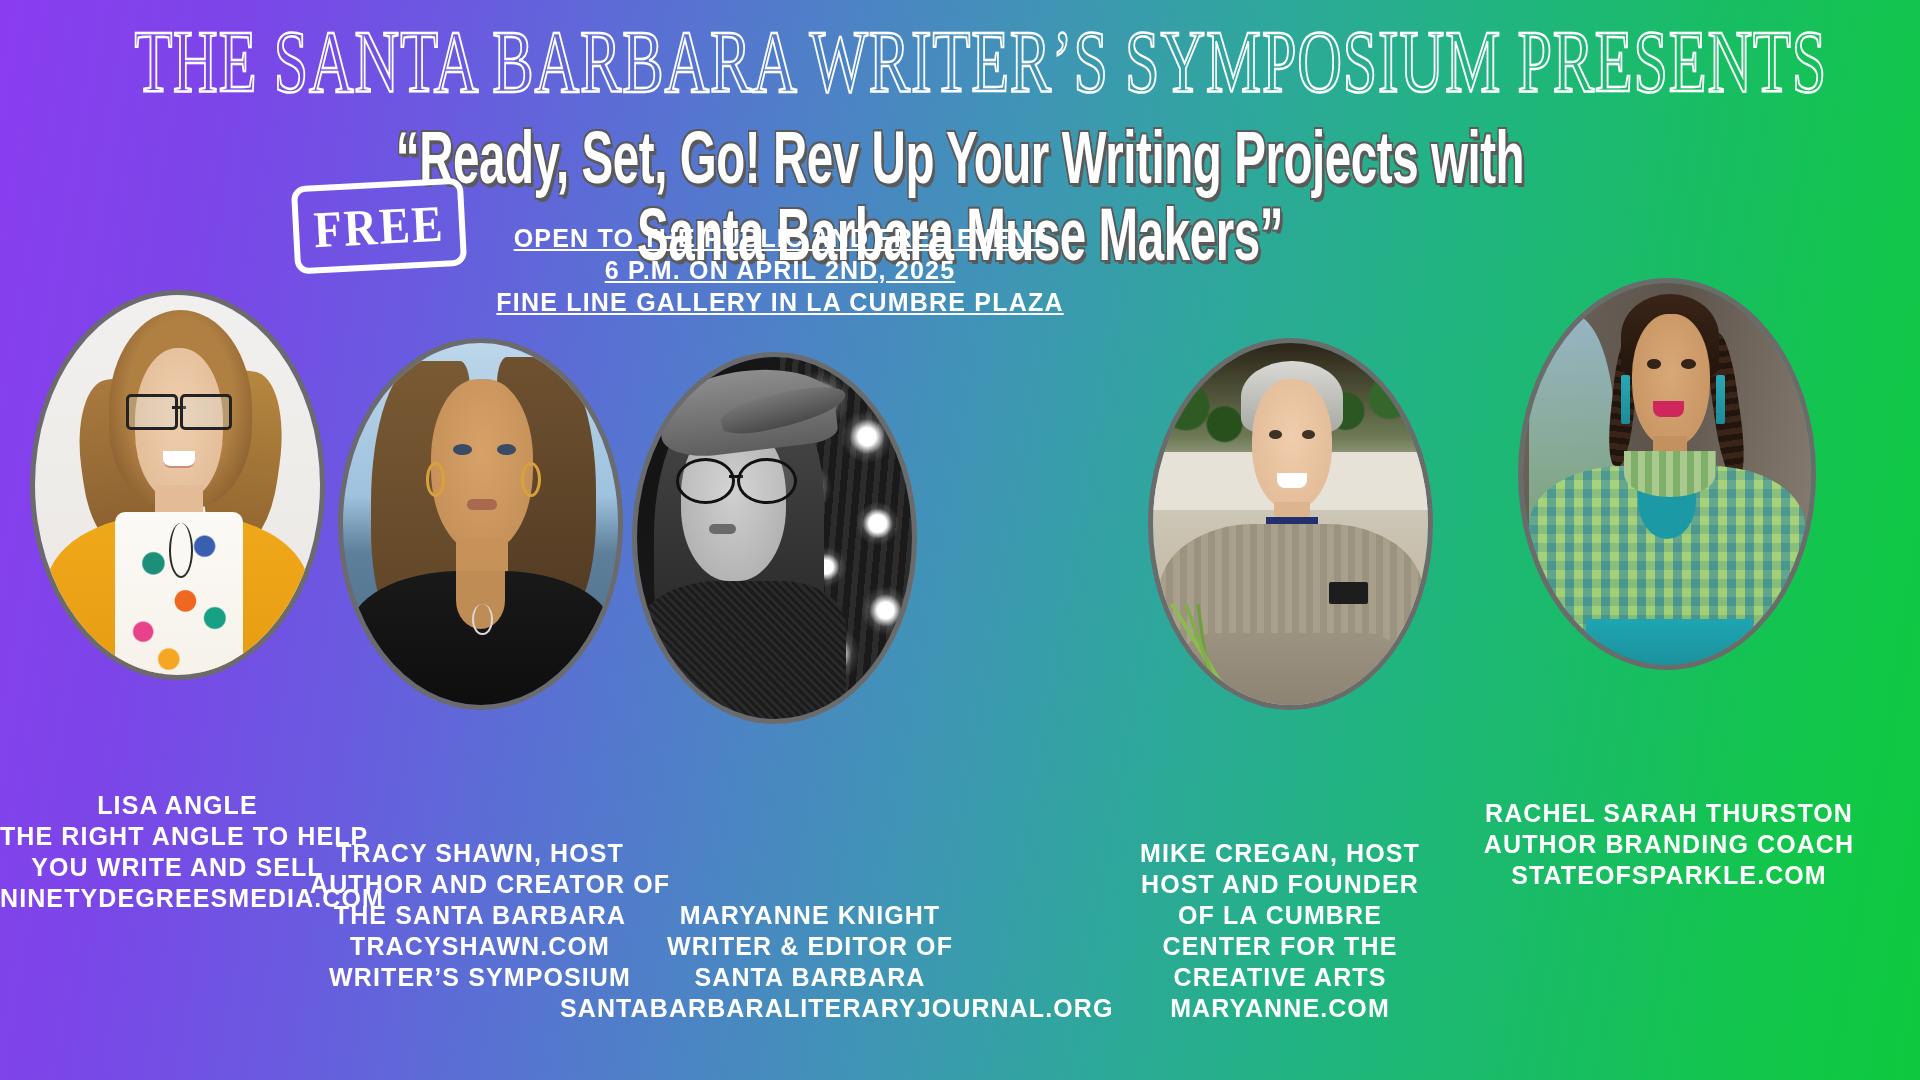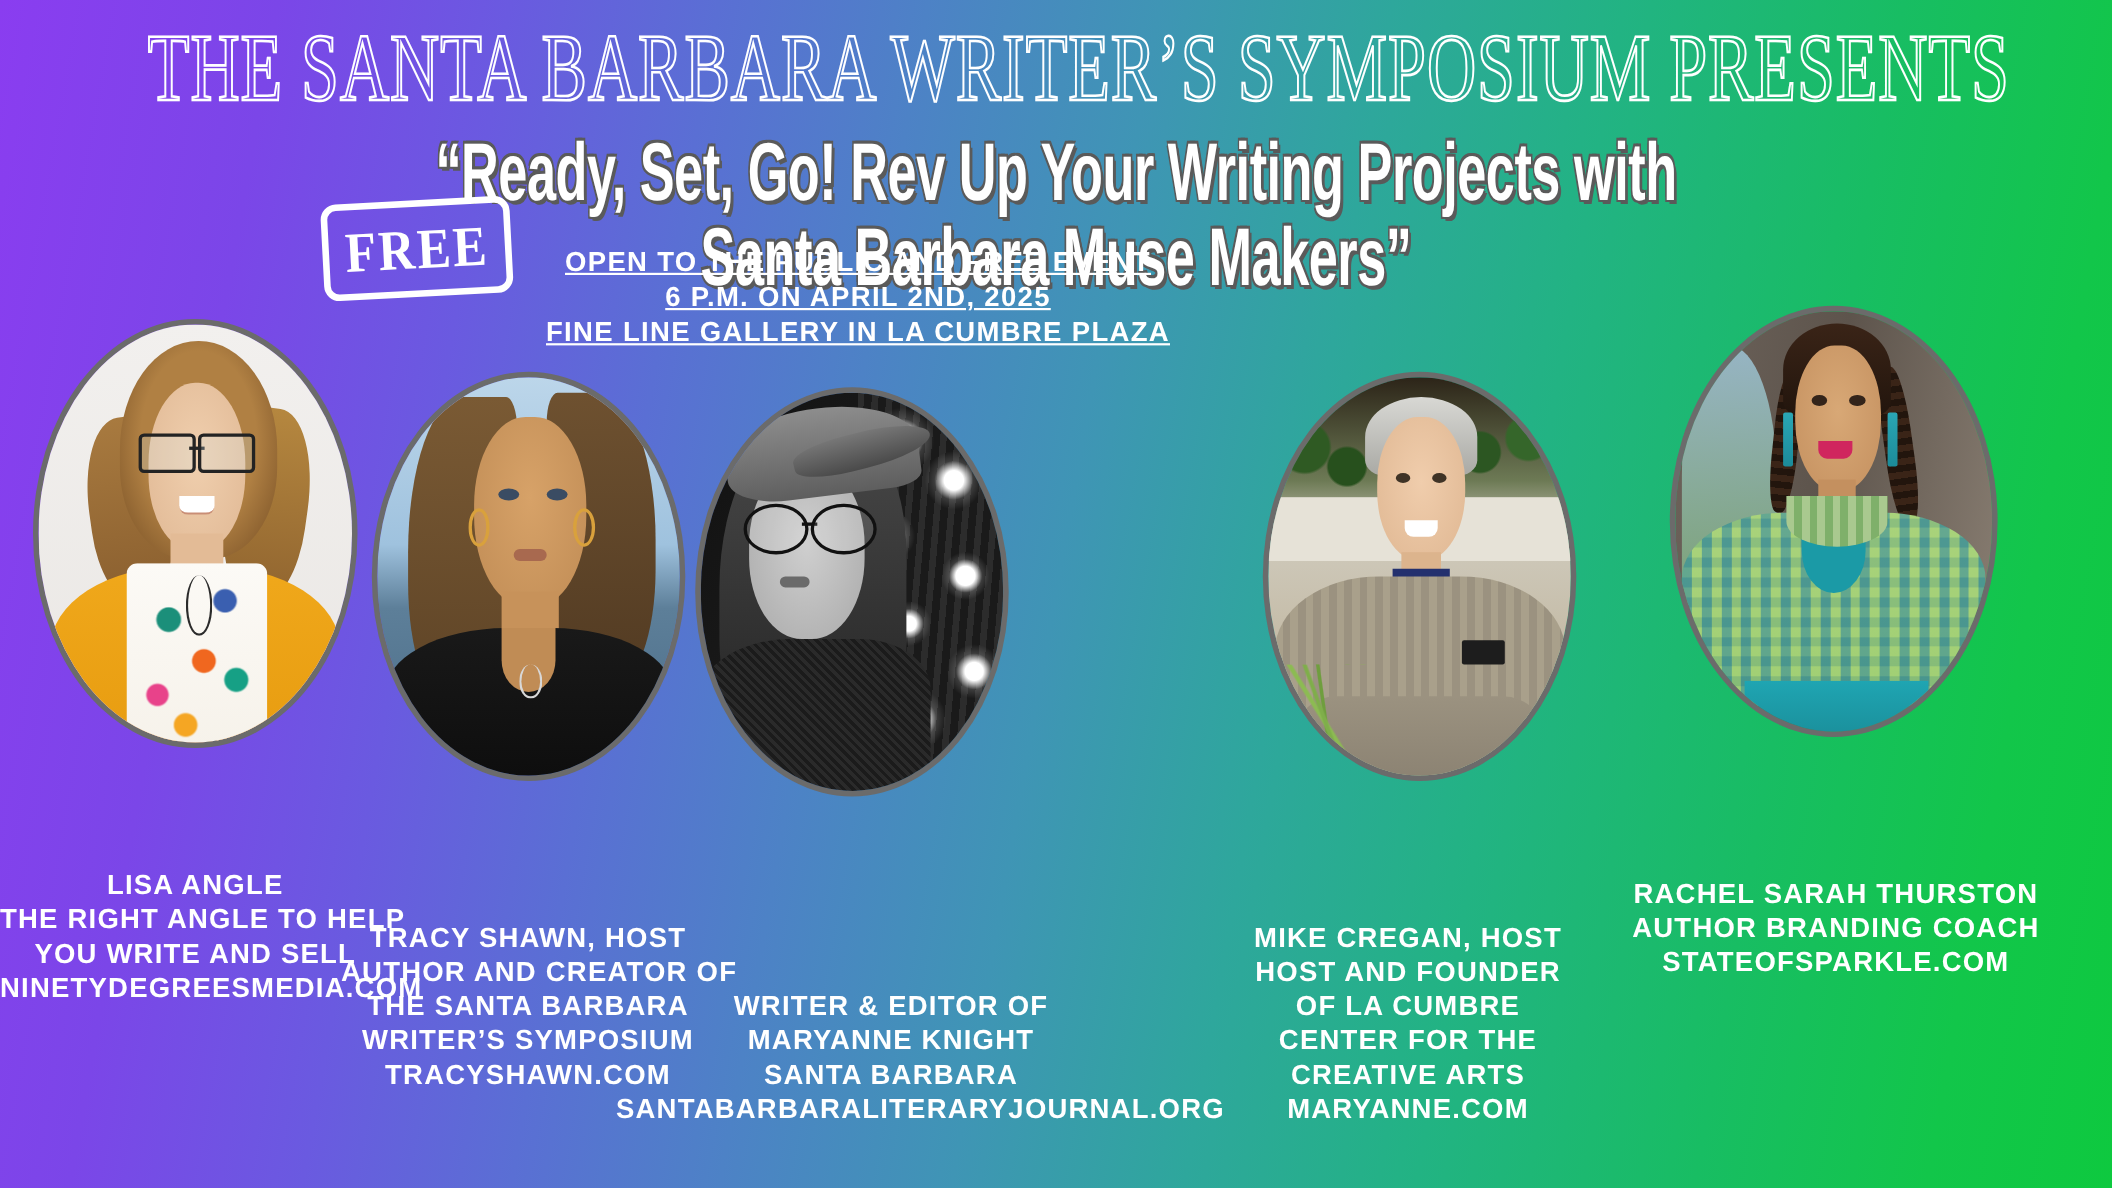--- a/index.html
+++ b/index.html
@@ -327,43 +327,43 @@
       <div class="t-neck"></div>
       <div class="t-top"></div>
       <div class="t-v"></div>
       <div class="t-nk"></div>
     </div>
   </div>
   <div class="cap" id="c2">
     <div>TRACY SHAWN, HOST</div>
     <div>AUTHOR AND CREATOR OF</div>
     <div>THE SANTA BARBARA</div>
+    <div>TRACYSHAWN.COM</div>
     <div>WRITER’S SYMPOSIUM</div>
-    <div>TRACYSHAWN.COM</div>
   </div>
 
   <div class="oval" id="p3">
     <div class="photo">
       <div class="m-lights"></div>
       <div class="m-hair"></div>
       <div class="m-face"></div>
       <div class="m-cap"></div>
       <div class="m-brim"></div>
       <div class="m-gl">
           <i></i>
           <b></b>
           <i></i>
         </div>
       <div class="m-lip"></div>
       <div class="m-coat"></div>
     </div>
   </div>
   <div class="cap" id="c3">
+    <div>MARYANNE KNIGHT</div>
     <div>WRITER &amp; EDITOR OF</div>
-    <div>MARYANNE KNIGHT</div>
     <div>SANTA BARBARA</div>
     <div>SANTABARBARALITERARYJOURNAL.ORG</div>
   </div>
 
   <div class="oval" id="p4">
     <div class="photo">
       <div class="k-foli"></div>
       <div class="k-wall"></div>
       <div class="k-hair"></div>
       <div class="k-face"></div>

